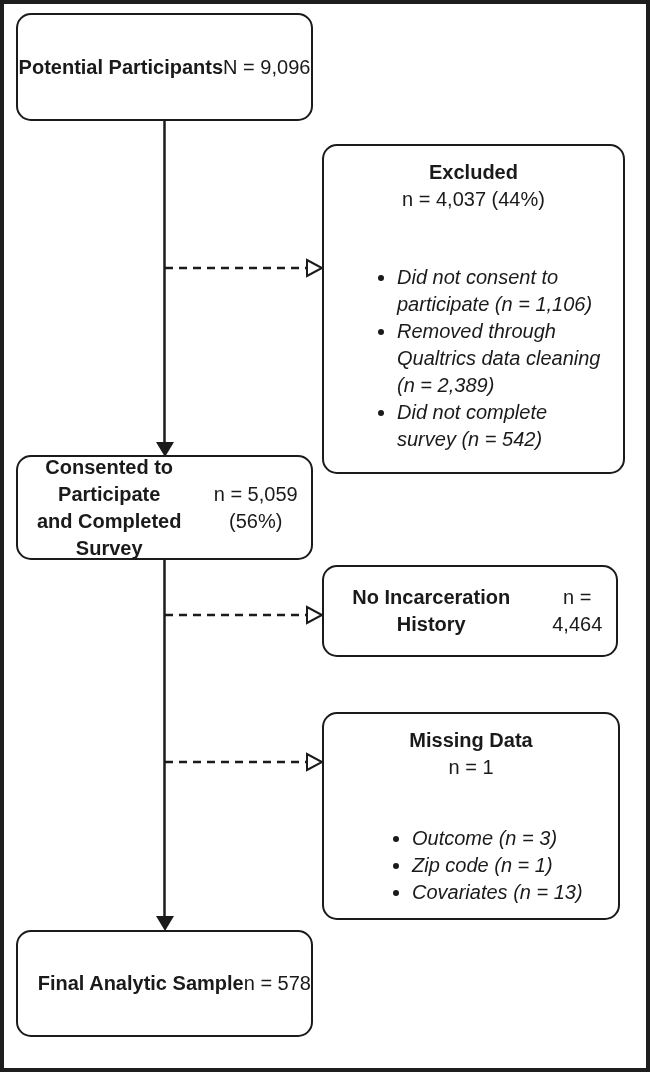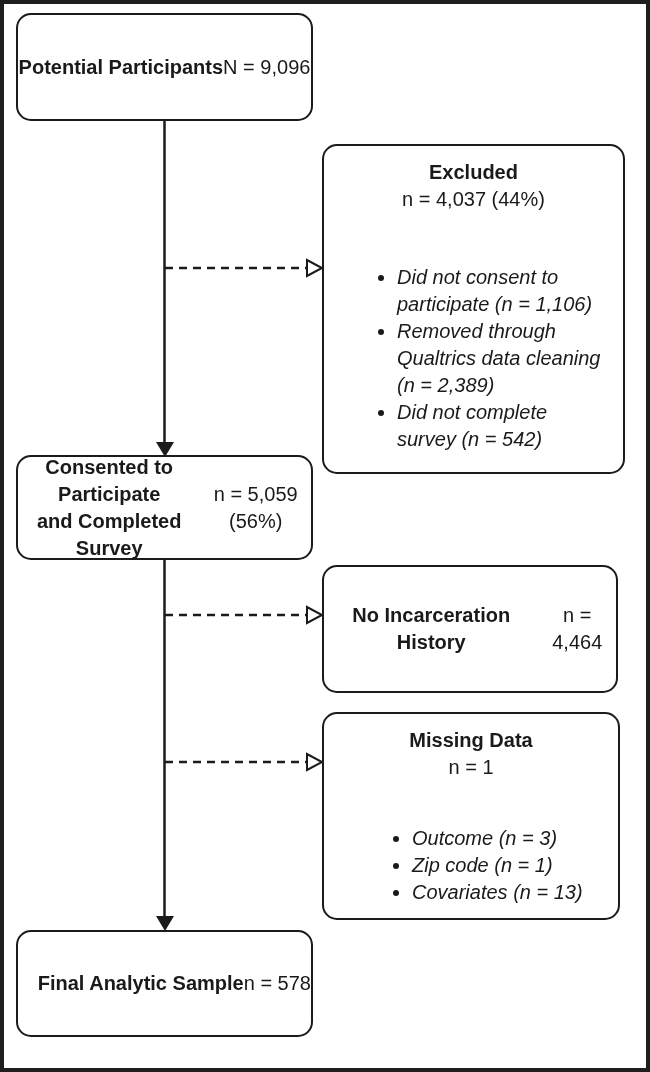--- a/index.html
+++ b/index.html
@@ -60,21 +60,21 @@
     list-style: disc outside;
   }
   ul.bullets li { white-space: pre-line; font-style: italic; }
   .box.excluded ul.bullets { margin-top: 51px; padding-left: 73px; padding-right: 2px; }
   .box.missing ul.bullets { margin-top: 44px; padding-left: 88px; }
 
   
   .box.potential       { left: 16px;  top: 13px;  width: 297px; height: 108px; }
   .box.excluded        { left: 322px; top: 120px; width: 303px; height: 330px; margin-top: 24px; }
   .box.consented       { left: 16px;  top: 455px; width: 297px; height: 105px; justify-content: flex-end; }
-  .box.no-incarc       { left: 322px; top: 565px; width: 296px; height: 128px; }
+  .box.no-incarc       { left: 322px; top: 565px; width: 296px; height: 92px; }
   .box.missing         { left: 322px; top: 712px; width: 298px; height: 208px; }
   .box.final           { left: 16px;  top: 930px; width: 297px; height: 107px; justify-content: flex-end; }
 </style>
 </head>
 <body>
 
 <div class="page">
 
   <svg class="connectors" viewBox="0 0 650 1072" xmlns="http://www.w3.org/2000/svg">
 

